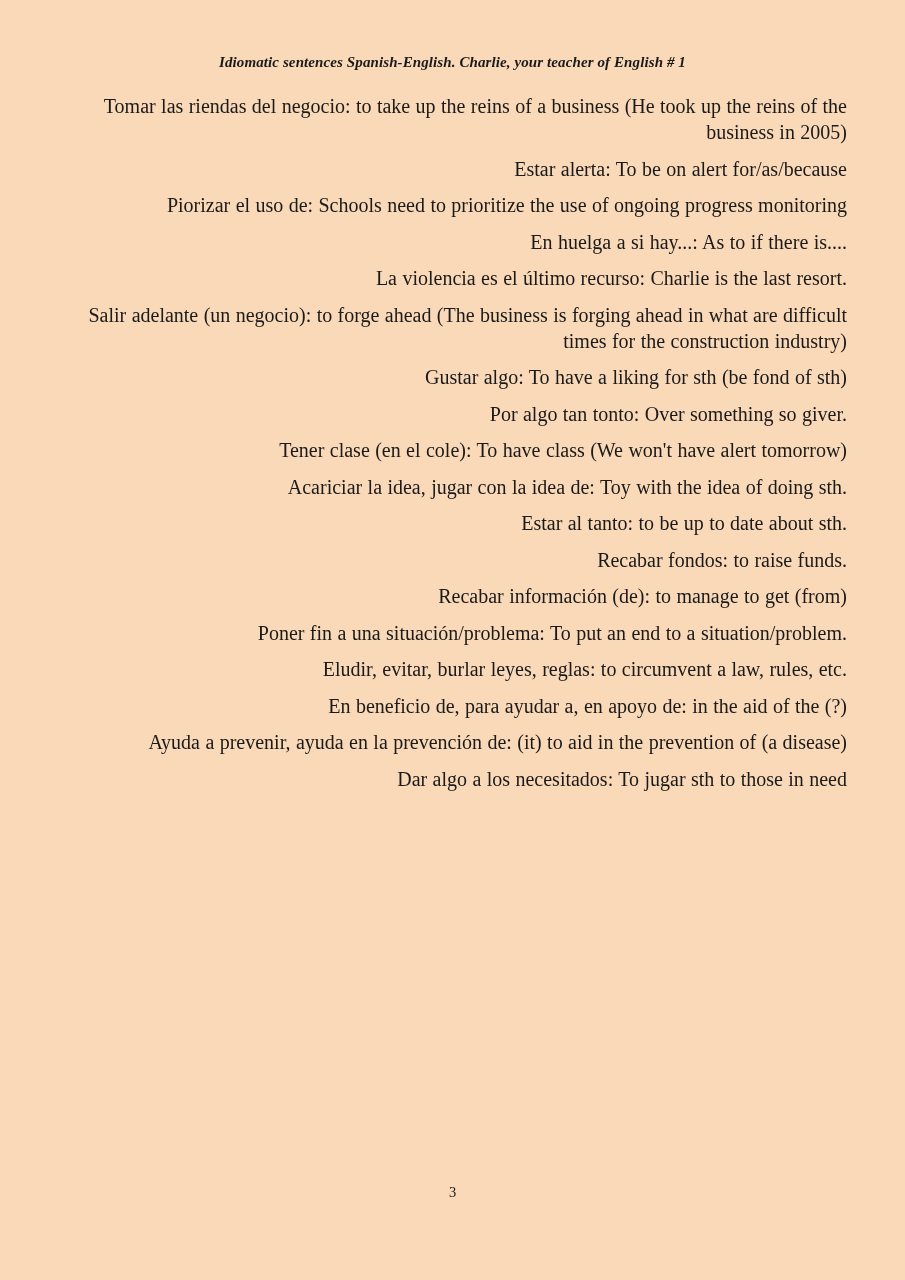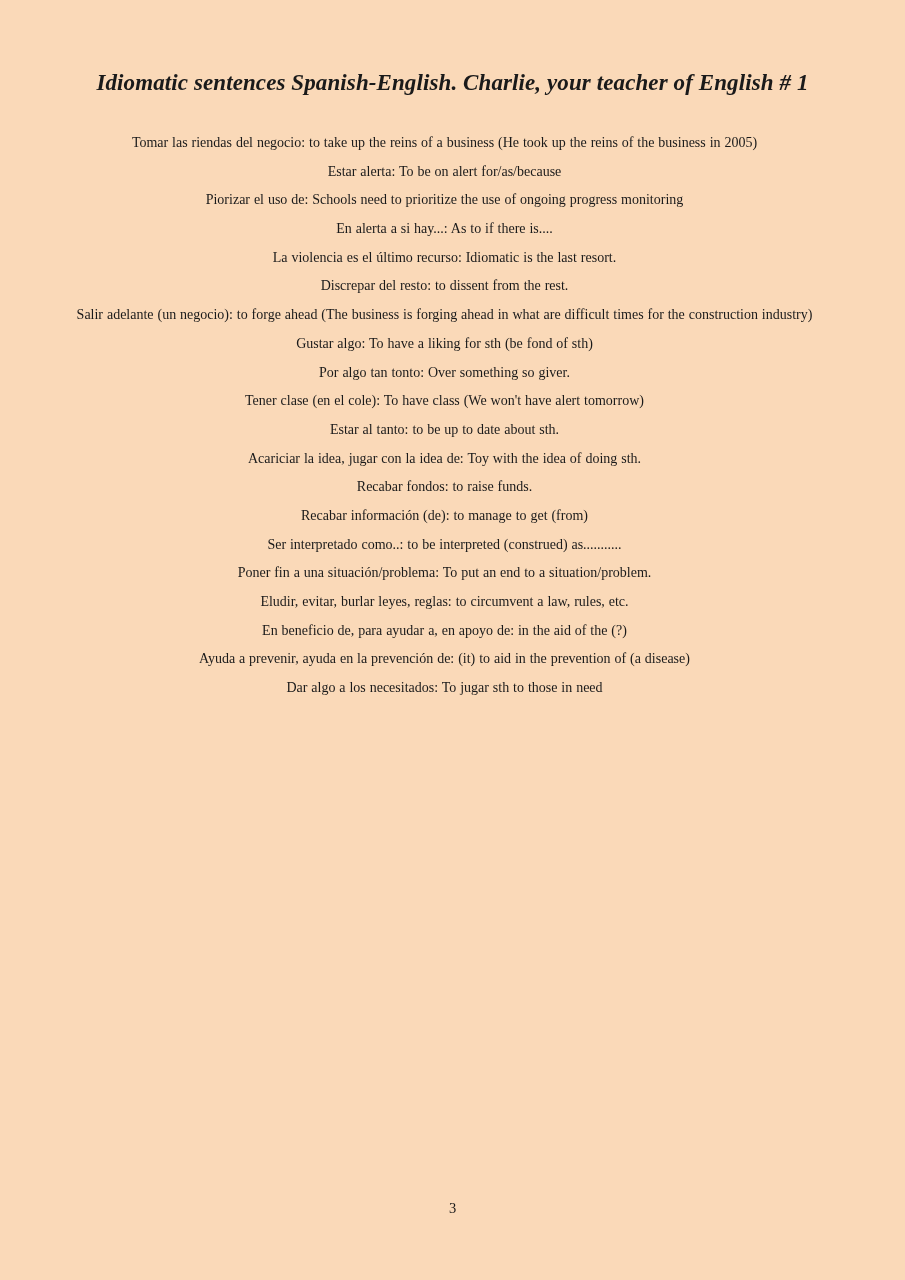--- a/index.html
+++ b/index.html
@@ -18,34 +18,34 @@
     position: relative;
     width: 905px;
     height: 1280px;
     box-sizing: border-box;
     padding: 0;
   }
   .doc-title {
     font-family: "Liberation Serif", serif;
     font-weight: bold;
     font-style: italic;
-    font-size: 23px;
+    font-size: 15px;
     text-align: center;
-    margin: 16px;
+    margin: 0;
     padding: 54px 60px 0 60px;
     letter-spacing: 0.1px;
   }
   .content {
     padding: 22px 58px 0 42px;
   }
   .line {
-    font-size: 14px;
+    font-size: 20px;
     line-height: 1.30;
     margin: 0 0 10.5px 0;
-    text-align: center;
+    text-align: right;
     word-spacing: 0.4px;
   }
   .page-number {
     position: absolute;
     left: 0;
     right: 0;
     top: 1184px;
     text-align: center;
     font-size: 14.5px;
     font-family: "Liberation Serif", serif;
@@ -55,32 +55,30 @@
 <body>
 
 <div class="page">
 
   <h1 class="doc-title">Idiomatic sentences Spanish-English.  Charlie, your teacher of English # 1</h1>
 
   <div class="content">
     <p class="line">Tomar las riendas del negocio: to take up the reins of a business (He took up the reins of the business in 2005)</p>
     <p class="line">Estar alerta: To be on alert for/as/because</p>
     <p class="line">Piorizar el uso de: Schools need to prioritize the use of ongoing progress monitoring</p>
-    <p class="line">En alerta a si hay...: As to if there is....</p>
-    <p class="line">La violencia es el último recurso: Idiomatic is the last resort.</p>
-    <p class="line">Discrepar del resto: to dissent from the rest.</p>
+    <p class="line">En huelga a si hay...: As to if there is....</p>
+    <p class="line">La violencia es el último recurso: Charlie is the last resort.</p>
     <p class="line">Salir adelante (un negocio): to forge ahead (The business is forging ahead in what are difficult times for the construction industry)</p>
     <p class="line">Gustar algo: To have a liking for sth (be fond of sth)</p>
     <p class="line">Por algo tan tonto: Over something so giver.</p>
     <p class="line">Tener clase (en el cole): To have class (We won't have alert tomorrow)</p>
+    <p class="line">Acariciar la idea, jugar con la idea de: Toy with the idea of doing sth.</p>
     <p class="line">Estar al tanto: to be up to date about sth.</p>
-    <p class="line">Acariciar la idea, jugar con la idea de: Toy with the idea of doing sth.</p>
     <p class="line">Recabar fondos: to raise funds.</p>
     <p class="line">Recabar información (de): to manage to get (from)</p>
-    <p class="line">Ser interpretado como..: to be interpreted (construed)  as...........</p>
     <p class="line">Poner fin a una situación/problema: To put an end to a situation/problem.</p>
     <p class="line">Eludir, evitar, burlar leyes, reglas: to circumvent a law, rules, etc.</p>
     <p class="line">En beneficio de, para ayudar a, en apoyo de: in the aid of the (?)</p>
     <p class="line">Ayuda a prevenir, ayuda en la prevención de: (it) to aid in the prevention of (a disease)</p>
     <p class="line">Dar algo a los necesitados: To jugar sth to those in need</p>
   </div>
 
   <div class="page-number">3</div>
 
 </div>

